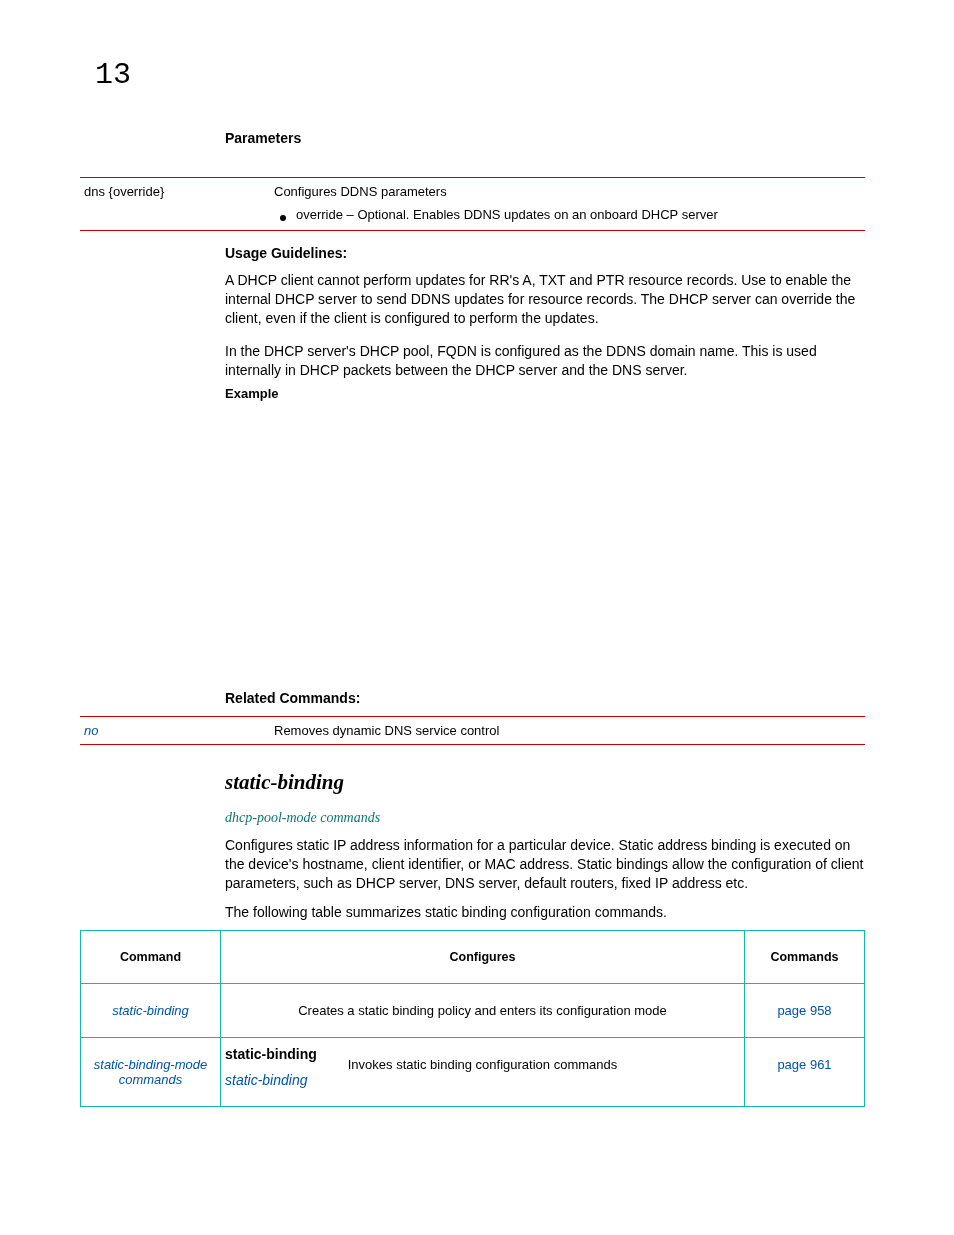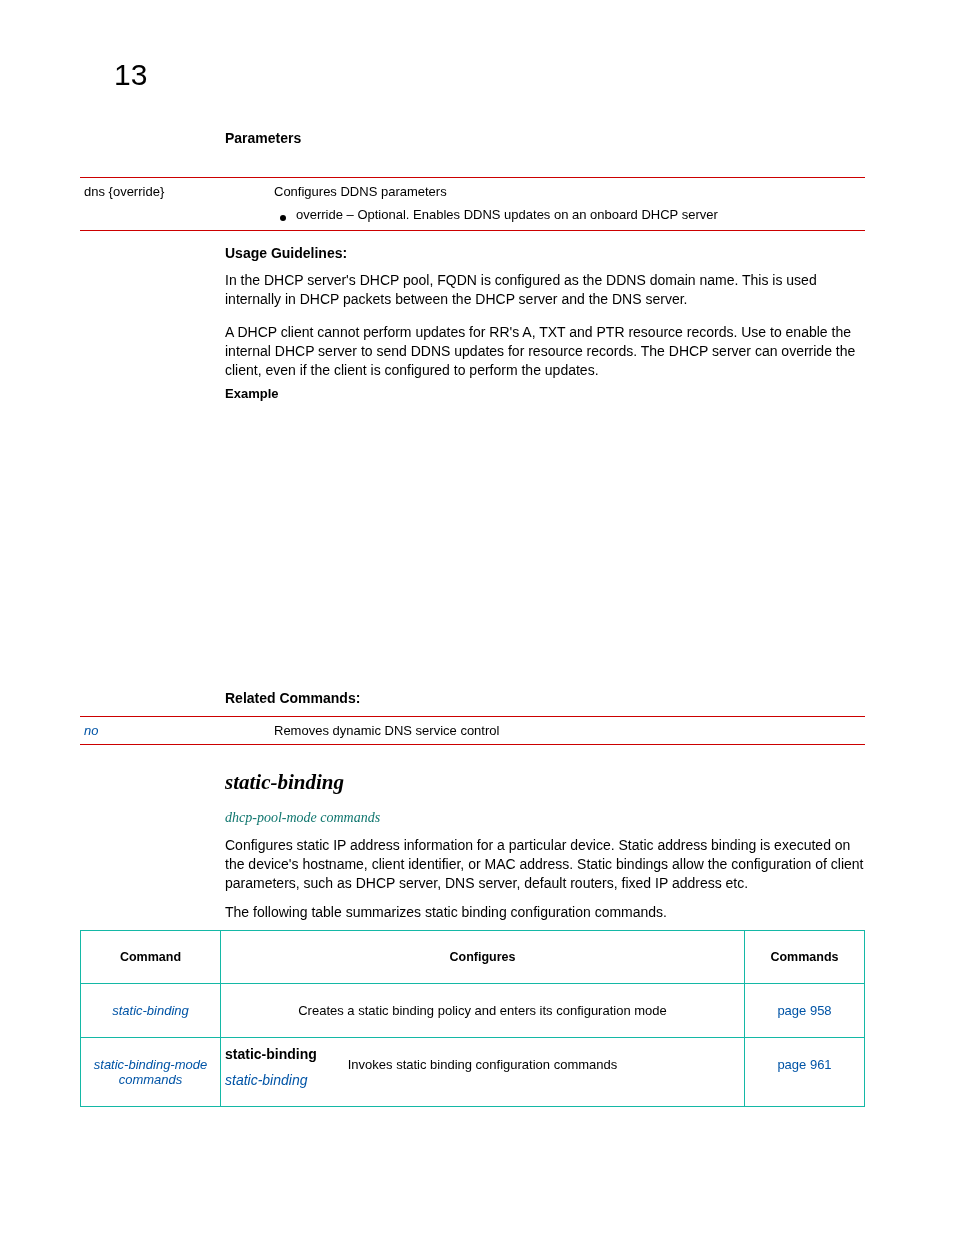--- a/index.html
+++ b/index.html
@@ -11,22 +11,21 @@
     width: 954px;
     height: 1235px;
     position: relative;
   }
   .chapter-num {
     position: absolute;
     top: 58px;
     left: 95px;
     font-size: 30px;
     font-weight: 400;
-    font-family: Liberation Sans, sans-serif;
-    margin-left: 19px;
+    font-family: Liberation Mono, monospace;
   }
   .content {
     position: absolute;
     left: 225px;
     top: 130px;
     width: 640px;
   }
   .h-parameters {
     font-weight: bold;
     font-size: 14px;
@@ -164,22 +163,22 @@
         <div class="bullet-dot"></div>
         <div>override – Optional. Enables DDNS updates on an onboard DHCP server</div>
       </div>
     </td>
   </tr>
 </tbody>
   </table>
 
 <div class="usage">
   <div class="h-usage">Usage Guidelines:</div>
+  <div class="para">A DHCP client cannot perform updates for RR's A, TXT and PTR resource records. Use                                     to enable the internal DHCP server to send DDNS updates for resource records. The DHCP server can override the client, even if the client is configured to perform the updates.</div>
   <div class="para">In the DHCP server's DHCP pool, FQDN is configured as the DDNS domain name. This is used internally in DHCP packets between the DHCP server and the DNS server.</div>
-  <div class="para">A DHCP client cannot perform updates for RR's A, TXT and PTR resource records. Use                                     to enable the internal DHCP server to send DDNS updates for resource records. The DHCP server can override the client, even if the client is configured to perform the updates.</div>
 </div>
 
 <div class="example-h">Example</div>
 
 <div class="related">Related Commands:</div>
 
 <table class="related-table">
   <tbody>
       <tr>
     <td class="c1">no</td>

